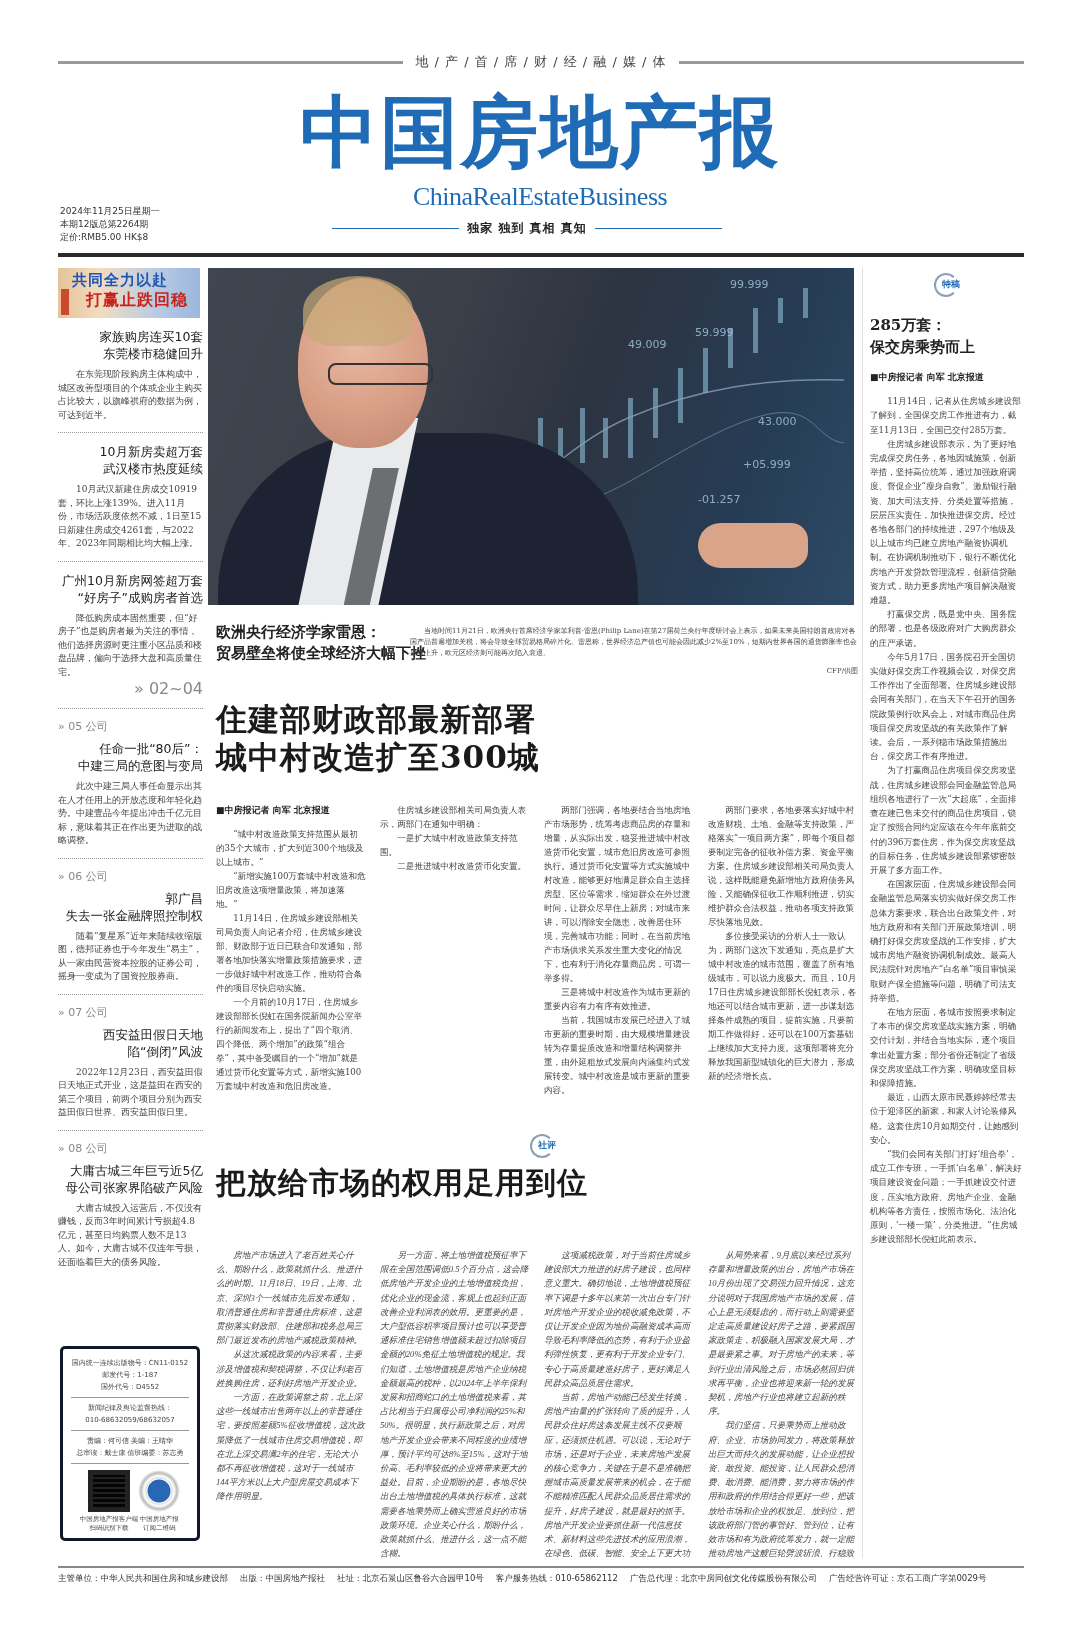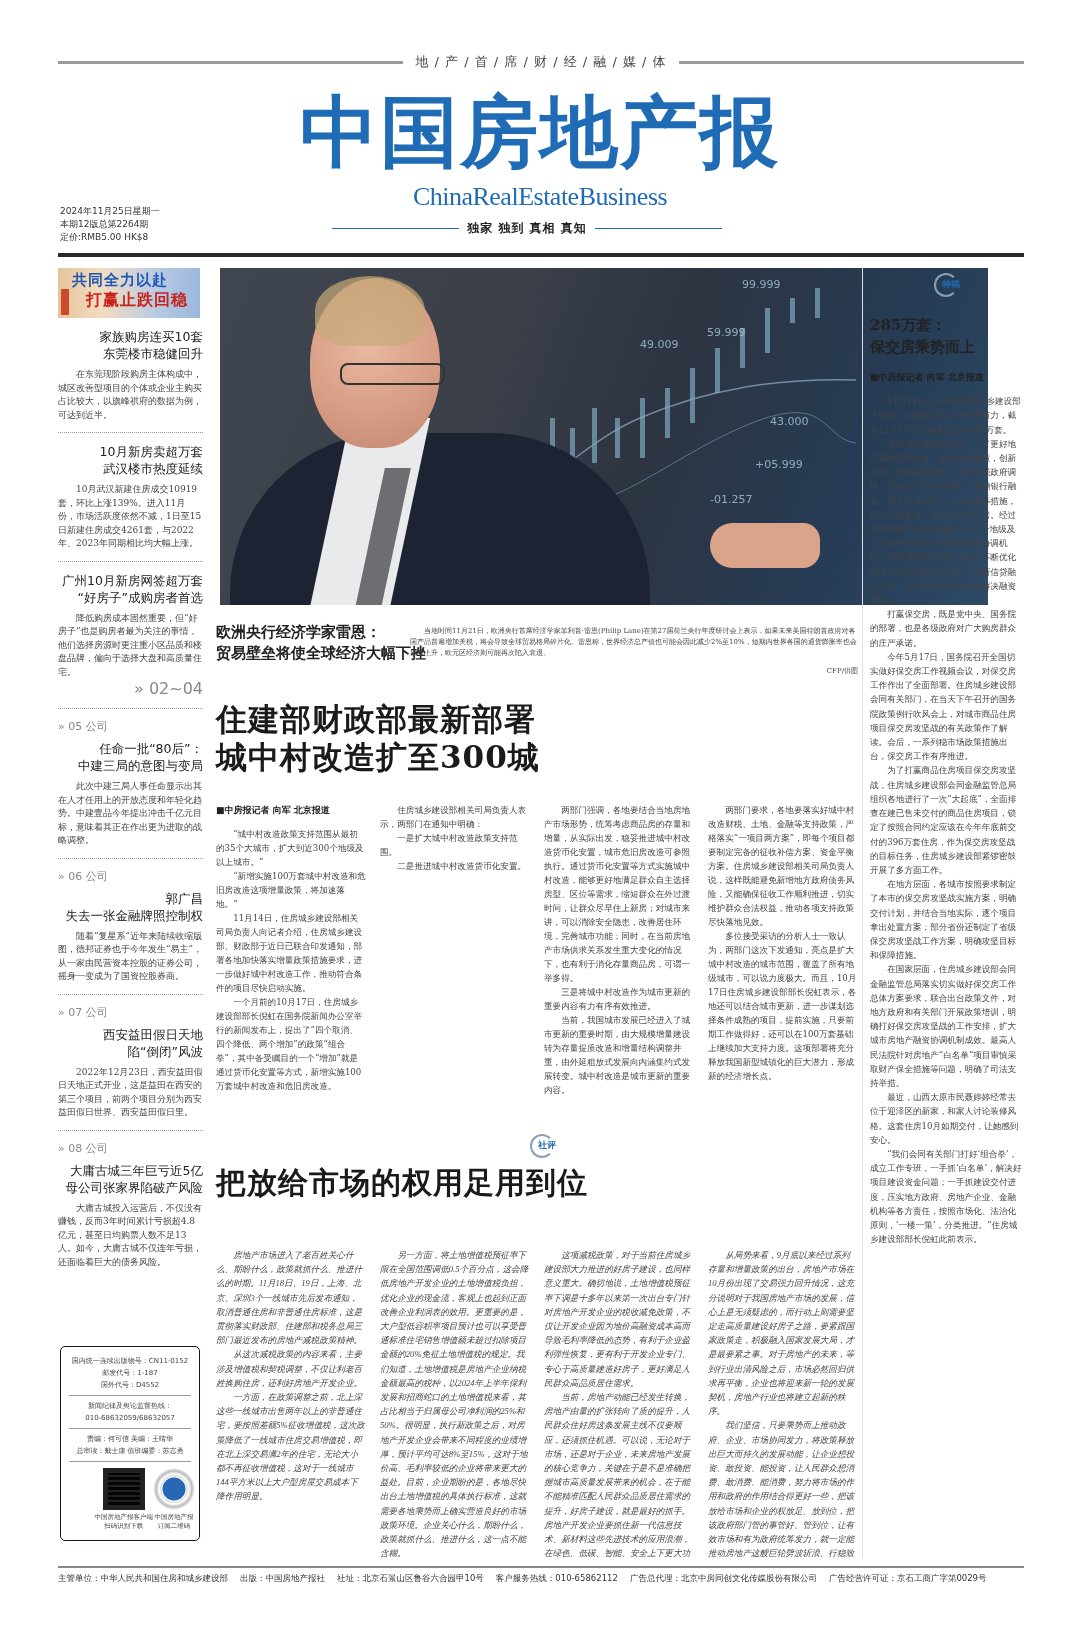--- a/index.html
+++ b/index.html
@@ -24,30 +24,30 @@
   .banner .b1 { position: absolute; top: 3px; left: 14px; font-size: 15px; font-weight: bold; color: #1f56b5; letter-spacing: 1px; }
   .banner .b2 { position: absolute; top: 22px; left: 28px; font-size: 16px; font-weight: bold; color: #c8231b; letter-spacing: 1px; }
   .banner .bars { position: absolute; left: 3px; bottom: 3px; width: 8px; height: 26px; background: #c94a2c; }
   .lbrief { margin-top: 10px; }
   .lbrief h3 { font-size: 12.5px; font-weight: normal; color: #222; line-height: 17px; text-align: right; }
   .lbrief p { font-size: 9px; color: #444; line-height: 13.5px; text-indent: 2em; margin-top: 6px; font-family: "DejaVu Serif", serif; }
   .dotsep { border-top: 1px dotted #999; margin: 10px 0 6px; }
   .pagelink { font-size: 16px; color: #888; text-align: right; }
   .sec { font-size: 11px; color: #888; margin-bottom: 6px; }
 
-  .infobox { position: absolute; top: 1346px; left: 60px; width: 140px; height: 195px; border: 1px solid #0f172a; border-radius: 5px; font-family: "DejaVu Sans", sans-serif; font-size: 7px; color: #444; text-align: center; padding: 8px 4px; line-height: 12px; }
+  .infobox { position: absolute; top: 1346px; left: 60px; width: 140px; height: 195px; border: 3px solid #0f172a; border-radius: 5px; font-family: "DejaVu Sans", sans-serif; font-size: 7px; color: #444; text-align: center; padding: 8px 4px; line-height: 12px; }
   .infobox .hr { border-top: 1px solid #999; margin: 4px 4px; }
-  .qr-row { display: flex; justify-content: flex-end; margin-top: 6px; }
+  .qr-row { display: flex; justify-content: center; margin-top: 6px; }
   .qr { width: 42px; height: 42px; margin: 0 auto 3px; }
   .qr-a { background: repeating-linear-gradient(0deg,#222 0 3px,#fff 3px 5px), #222; background-blend-mode: multiply; border: 5px solid #222; outline: 2px solid #fff; }
   .qr-b { border-radius: 50%; background: radial-gradient(circle,#2767b5 0 11px,#fff 12px,#ddd 13px, #fff 15px, #bbb 18px, #fff 21px); }
   .qr-cap { font-size: 6.5px; line-height: 9px; }
 
   
-  .photo { position: absolute; top: 268px; left: 220px; width: 768px; height: 337px; background: linear-gradient(110deg,#40464f 0%, #3a3f48 35%, #2d3441 55%, #263c55 80%, #2e4a66 100%); overflow: hidden; }
+  .photo { position: absolute; top: 268px; left: 208px; width: 646px; height: 337px; background: linear-gradient(110deg,#40464f 0%, #3a3f48 35%, #2d3441 55%, #263c55 80%, #2e4a66 100%); overflow: hidden; }
   .photo .face { position: absolute; left: 90px; top: 10px; width: 130px; height: 170px; border-radius: 50% 50% 45% 45%; background: radial-gradient(circle at 45% 40%, #e8b9a0 0%, #d89d85 55%, #c08770 100%); }
   .photo .hair { position: absolute; left: 95px; top: 8px; width: 110px; height: 70px; border-radius: 50% 50% 30% 30%; background: #c8aa78; opacity: .7; }
   .photo .suit { position: absolute; left: 10px; top: 165px; width: 420px; height: 200px; border-radius: 160px 160px 0 0; background: #1d2333; }
   .photo .shirt { position: absolute; left: 110px; top: 150px; width: 80px; height: 190px; background: #e9eaec; transform: skewX(-12deg); }
   .photo .tie { position: absolute; left: 150px; top: 200px; width: 26px; height: 140px; background: #6d6e72; transform: skewX(-12deg); }
   .photo .hand { position: absolute; left: 490px; top: 255px; width: 110px; height: 45px; border-radius: 40px 30px 30px 40px; background: #d9a48a; }
   .photo .glasses { position: absolute; left: 120px; top: 95px; width: 105px; height: 22px; border: 2px solid #333; border-radius: 8px; }
   .photo .num { position: absolute; color: #9fc0d6; font-family: "DejaVu Sans", sans-serif; font-size: 11px; opacity: .85; }
   .photo svg { position: absolute; left: 0; top: 0; }
 
@@ -254,22 +254,22 @@
   <div>保交房乘势而上</div>
 </h2>
 <div class="cols right-cols" style="height: 1185px; overflow: hidden;">
   <div>
     <p class="byline">■中房报记者  向军  北京报道</p>
     <p>11月14日，记者从住房城乡建设部了解到，全国保交房工作推进有力，截至11月13日，全国已交付285万套。</p>
     <p>住房城乡建设部表示，为了更好地完成保交房任务，各地因城施策，创新举措，坚持高位统筹，通过加强政府调度、督促企业“瘦身自救”、激励银行融资、加大司法支持、分类处置等措施，层层压实责任，加快推进保交房。经过各地各部门的持续推进，297个地级及以上城市均已建立房地产融资协调机制。在协调机制推动下，银行不断优化房地产开发贷款管理流程，创新信贷融资方式，助力更多房地产项目解决融资难题。</p>
     <p>打赢保交房，既是党中央、国务院的部署，也是各级政府对广大购房群众的庄严承诺。</p>
     <p>今年5月17日，国务院召开全国切实做好保交房工作视频会议，对保交房工作作出了全面部署。住房城乡建设部会同有关部门，在当天下午召开的国务院政策例行吹风会上，对城市商品住房项目保交房攻坚战的有关政策作了解读。会后，一系列稳市场政策措施出台，保交房工作有序推进。</p>
     <p>为了打赢商品住房项目保交房攻坚战，住房城乡建设部会同金融监管总局组织各地进行了一次“大起底”，全面排查在建已售未交付的商品住房项目，锁定了按照合同约定应该在今年年底前交付的396万套住房，作为保交房攻坚战的目标任务，住房城乡建设部紧锣密鼓开展了多方面工作。</p>
+    <p>在国家层面，住房城乡建设部会同金融监管总局落实切实做好保交房工作总体方案要求，联合出台政策文件，对地方政府和有关部门开展政策培训，明确打好保交房攻坚战的工作安排，扩大城市房地产融资协调机制成效。最高人民法院针对房地产“白名单”项目审慎采取财产保全措施等问题，明确了司法支持举措。</p>
     <p>在地方层面，各城市按照要求制定了本市的保交房攻坚战实施方案，明确交付计划，并结合当地实际，逐个项目拿出处置方案；部分省份还制定了省级保交房攻坚战工作方案，明确攻坚目标和保障措施。</p>
-    <p>在国家层面，住房城乡建设部会同金融监管总局落实切实做好保交房工作总体方案要求，联合出台政策文件，对地方政府和有关部门开展政策培训，明确打好保交房攻坚战的工作安排，扩大城市房地产融资协调机制成效。最高人民法院针对房地产“白名单”项目审慎采取财产保全措施等问题，明确了司法支持举措。</p>
     <p>最近，山西太原市民聂婷婷经常去位于迎泽区的新家，和家人讨论装修风格。这套住房10月如期交付，让她感到安心。</p>
     <p>“我们会同有关部门打好‘组合拳’，成立工作专班，一手抓‘白名单’，解决好项目建设资金问题；一手抓建设交付进度，压实地方政府、房地产企业、金融机构等各方责任，按照市场化、法治化原则，‘一楼一策’，分类推进。”住房城乡建设部部长倪虹此前表示。</p>
   </div>
 </div>
 
 <div class="badge" style="top:1135px;left:532px">社评</div>
 <h2 class="ed-head">把放给市场的权用足用到位</h2>
 <div class="cols ed-cols" style="height: 310px; overflow: hidden;">
   <div>
     <p>房地产市场进入了老百姓关心什么、期盼什么，政策就抓什么、推进什么的时期。11月18日、19日，上海、北京、深圳3个一线城市先后发布通知，取消普通住房和非普通住房标准，这是贯彻落实财政部、住建部和税务总局三部门最近发布的房地产减税政策精神。</p>

